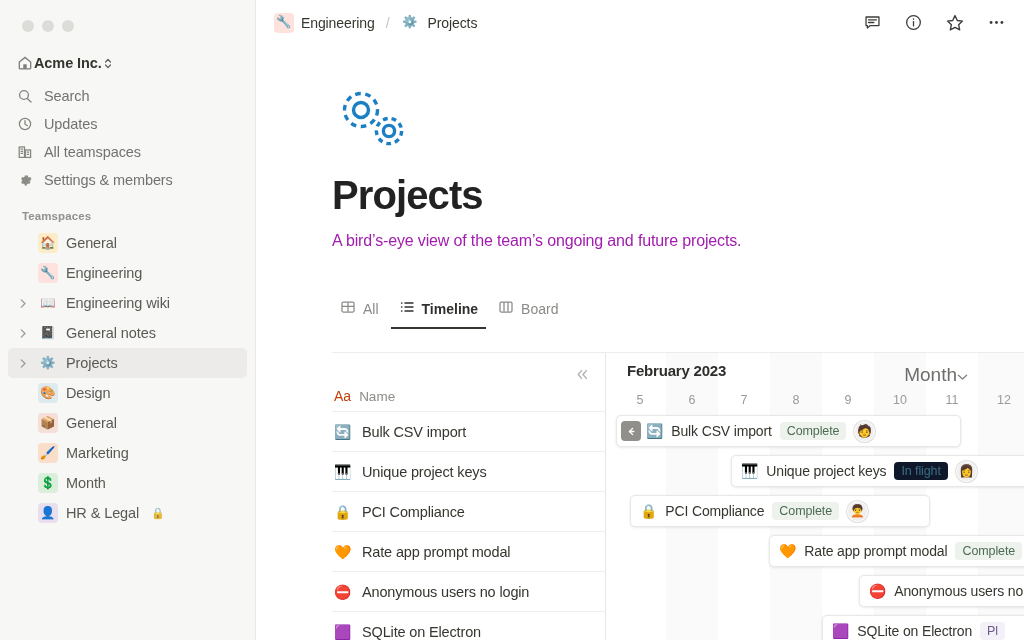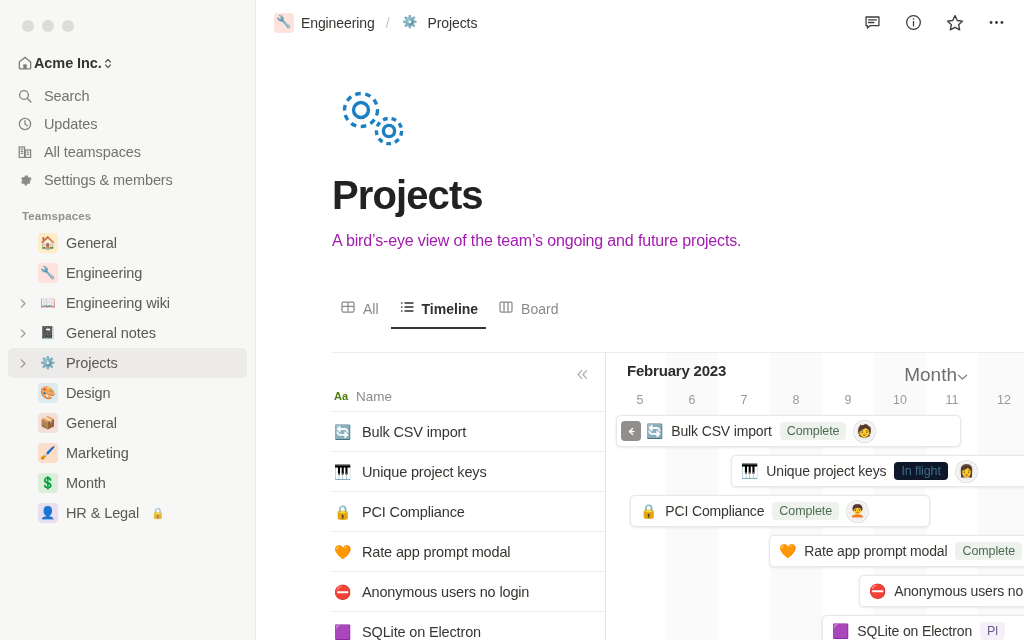--- a/index.html
+++ b/index.html
@@ -107,21 +107,21 @@
   .collapse-btn {
     position: absolute; right: 12px; top: 10px; width: 22px; height: 22px;
     display: flex; align-items: center; justify-content: center;
     color: #b4b3b0; cursor: pointer; font-size: 14px;
   }
   .name-col-head {
     position: absolute; left: 0; bottom: 0; height: 30px; width: 100%;
     display: flex; align-items: center; gap: 8px; padding-left: 2px;
     font-size: 13.5px; color: #8d8c88;
   }
-  .aa-mark { font-size: 11px; color: #4d7c0f; font-weight: bold; }
+  .aa-mark { font-size: 14px; color: #c2410c; }
 
   .tl-row {
     height: 40px; display: flex; align-items: center; gap: 10px;
     border-top: 1px solid #eeeeec; font-size: 14.5px; color: #37352f;
     padding-left: 2px; letter-spacing: -.15px; cursor: pointer;
   }
   .row-emoji { width: 18px; flex: 0 0 18px; text-align: center; font-size: 14px; }
 
   .tl-right { flex: 1 1 auto; position: relative; overflow: hidden; }
   .tl-head {

